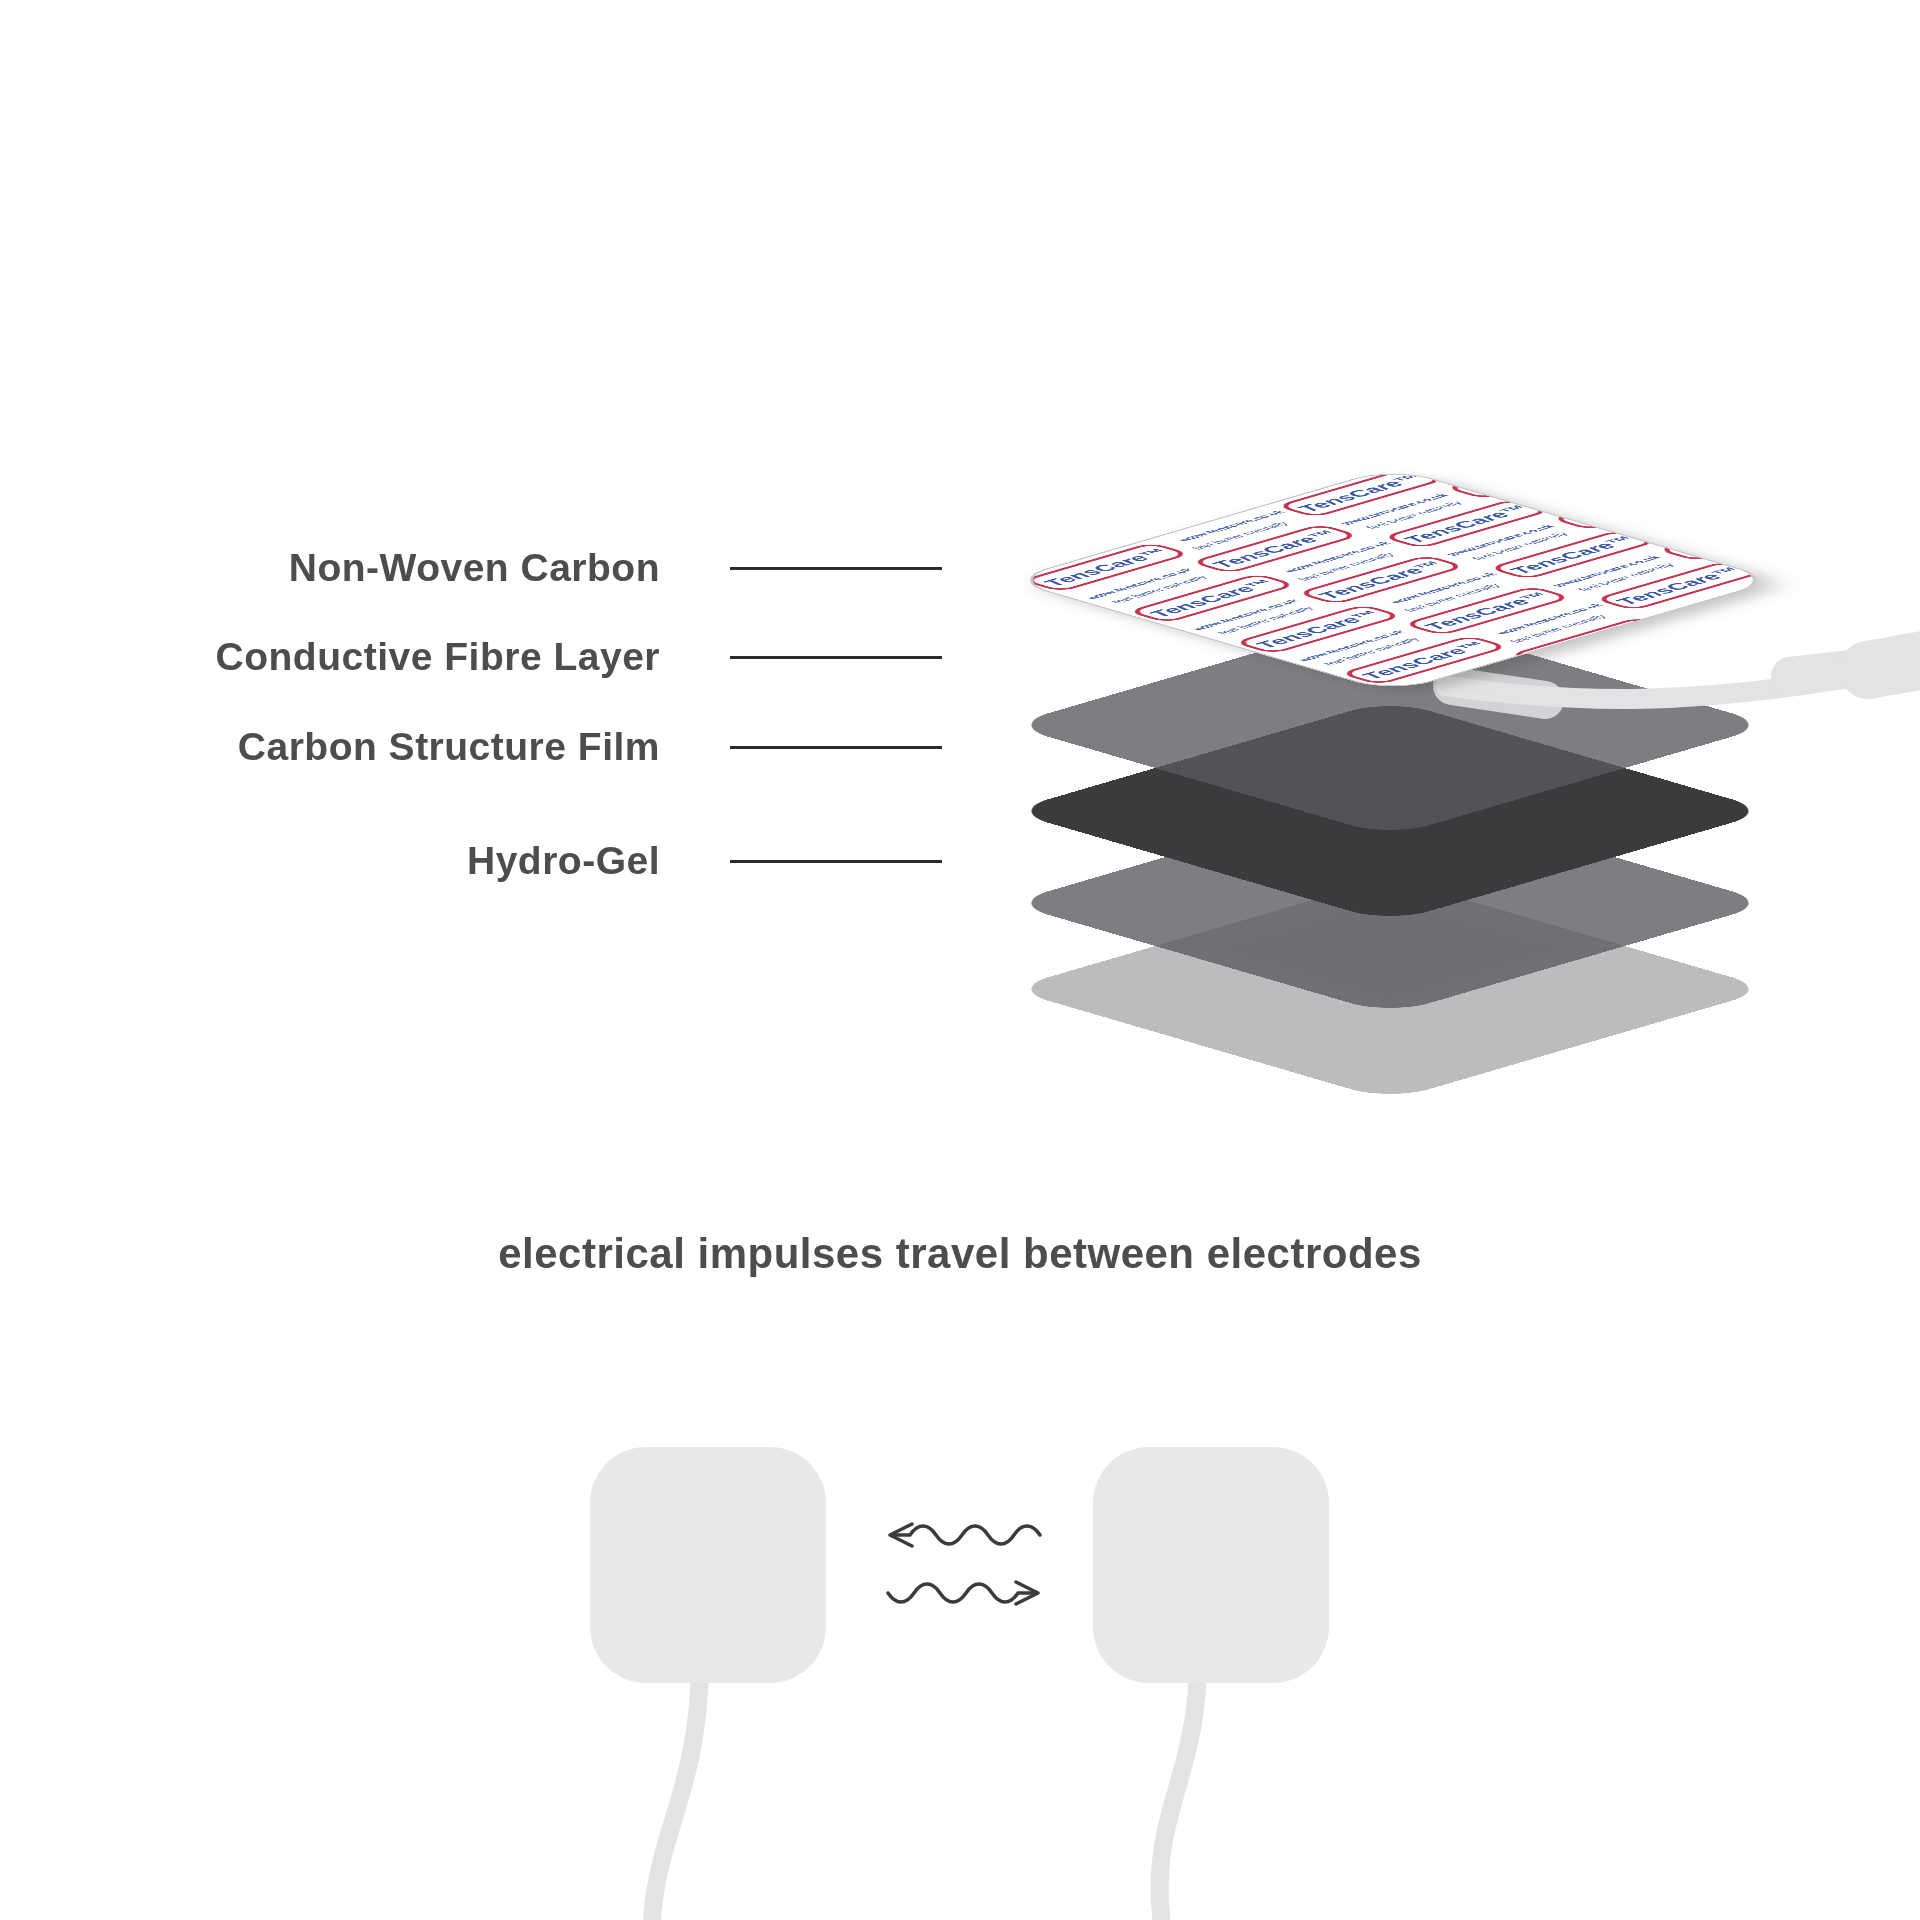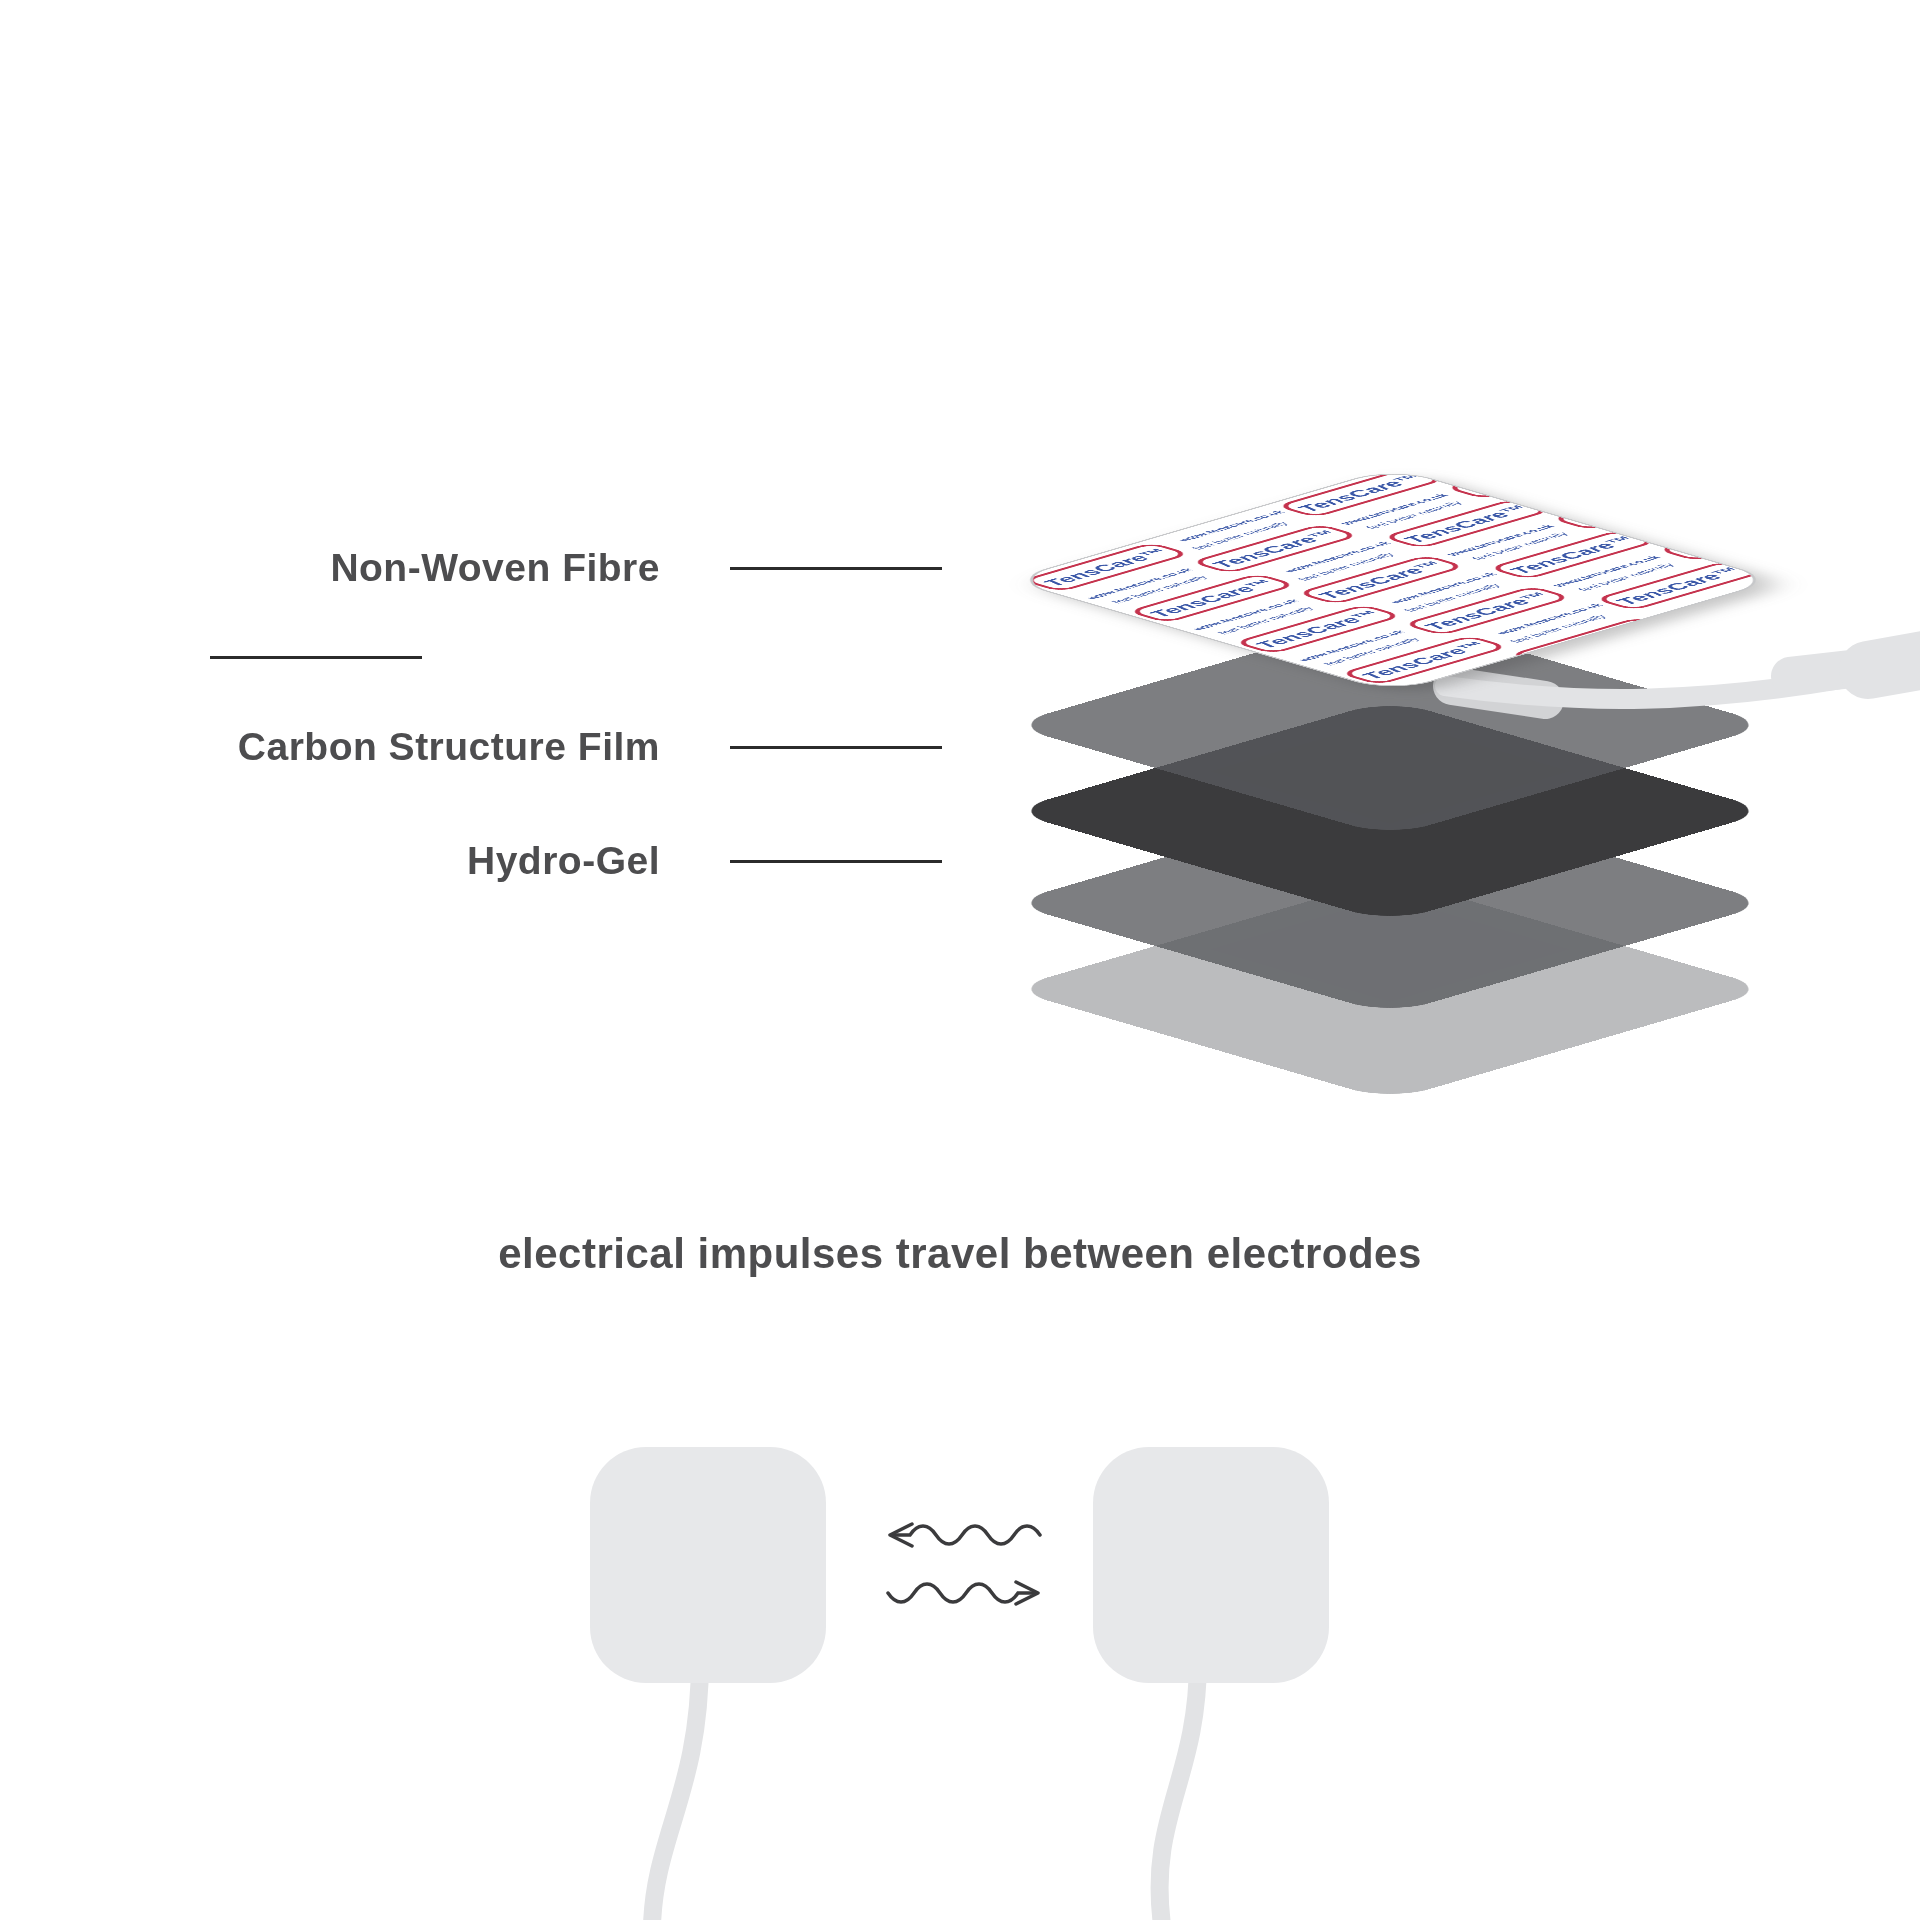--- a/index.html
+++ b/index.html
@@ -44,24 +44,25 @@
   .bottom-wires-svg{position:absolute;inset:0;z-index:1;pointer-events:none;}
   .arrows-svg{position:absolute;inset:0;z-index:1;pointer-events:none;}
 </style>
 </head>
 <body>
 
 <div class="canvas">
 
 
   <div class="label-row" style="top:542px">
-    <span class="label">Non-Woven Fibre</span>
+    <span class="label">Non-Woven Carbon</span>
     <span class="pointer-line"></span>
   </div>
   <div class="label-row" style="top:631px">
+    <span class="label">Conductive Fibre Layer</span>
     <span class="pointer-line"></span>
   </div>
   <div class="label-row" style="top:721px">
     <span class="label">Carbon Structure Film</span>
     <span class="pointer-line"></span>
   </div>
   <div class="label-row" style="top:835px">
     <span class="label">Hydro-Gel</span>
     <span class="pointer-line"></span>
   </div>

